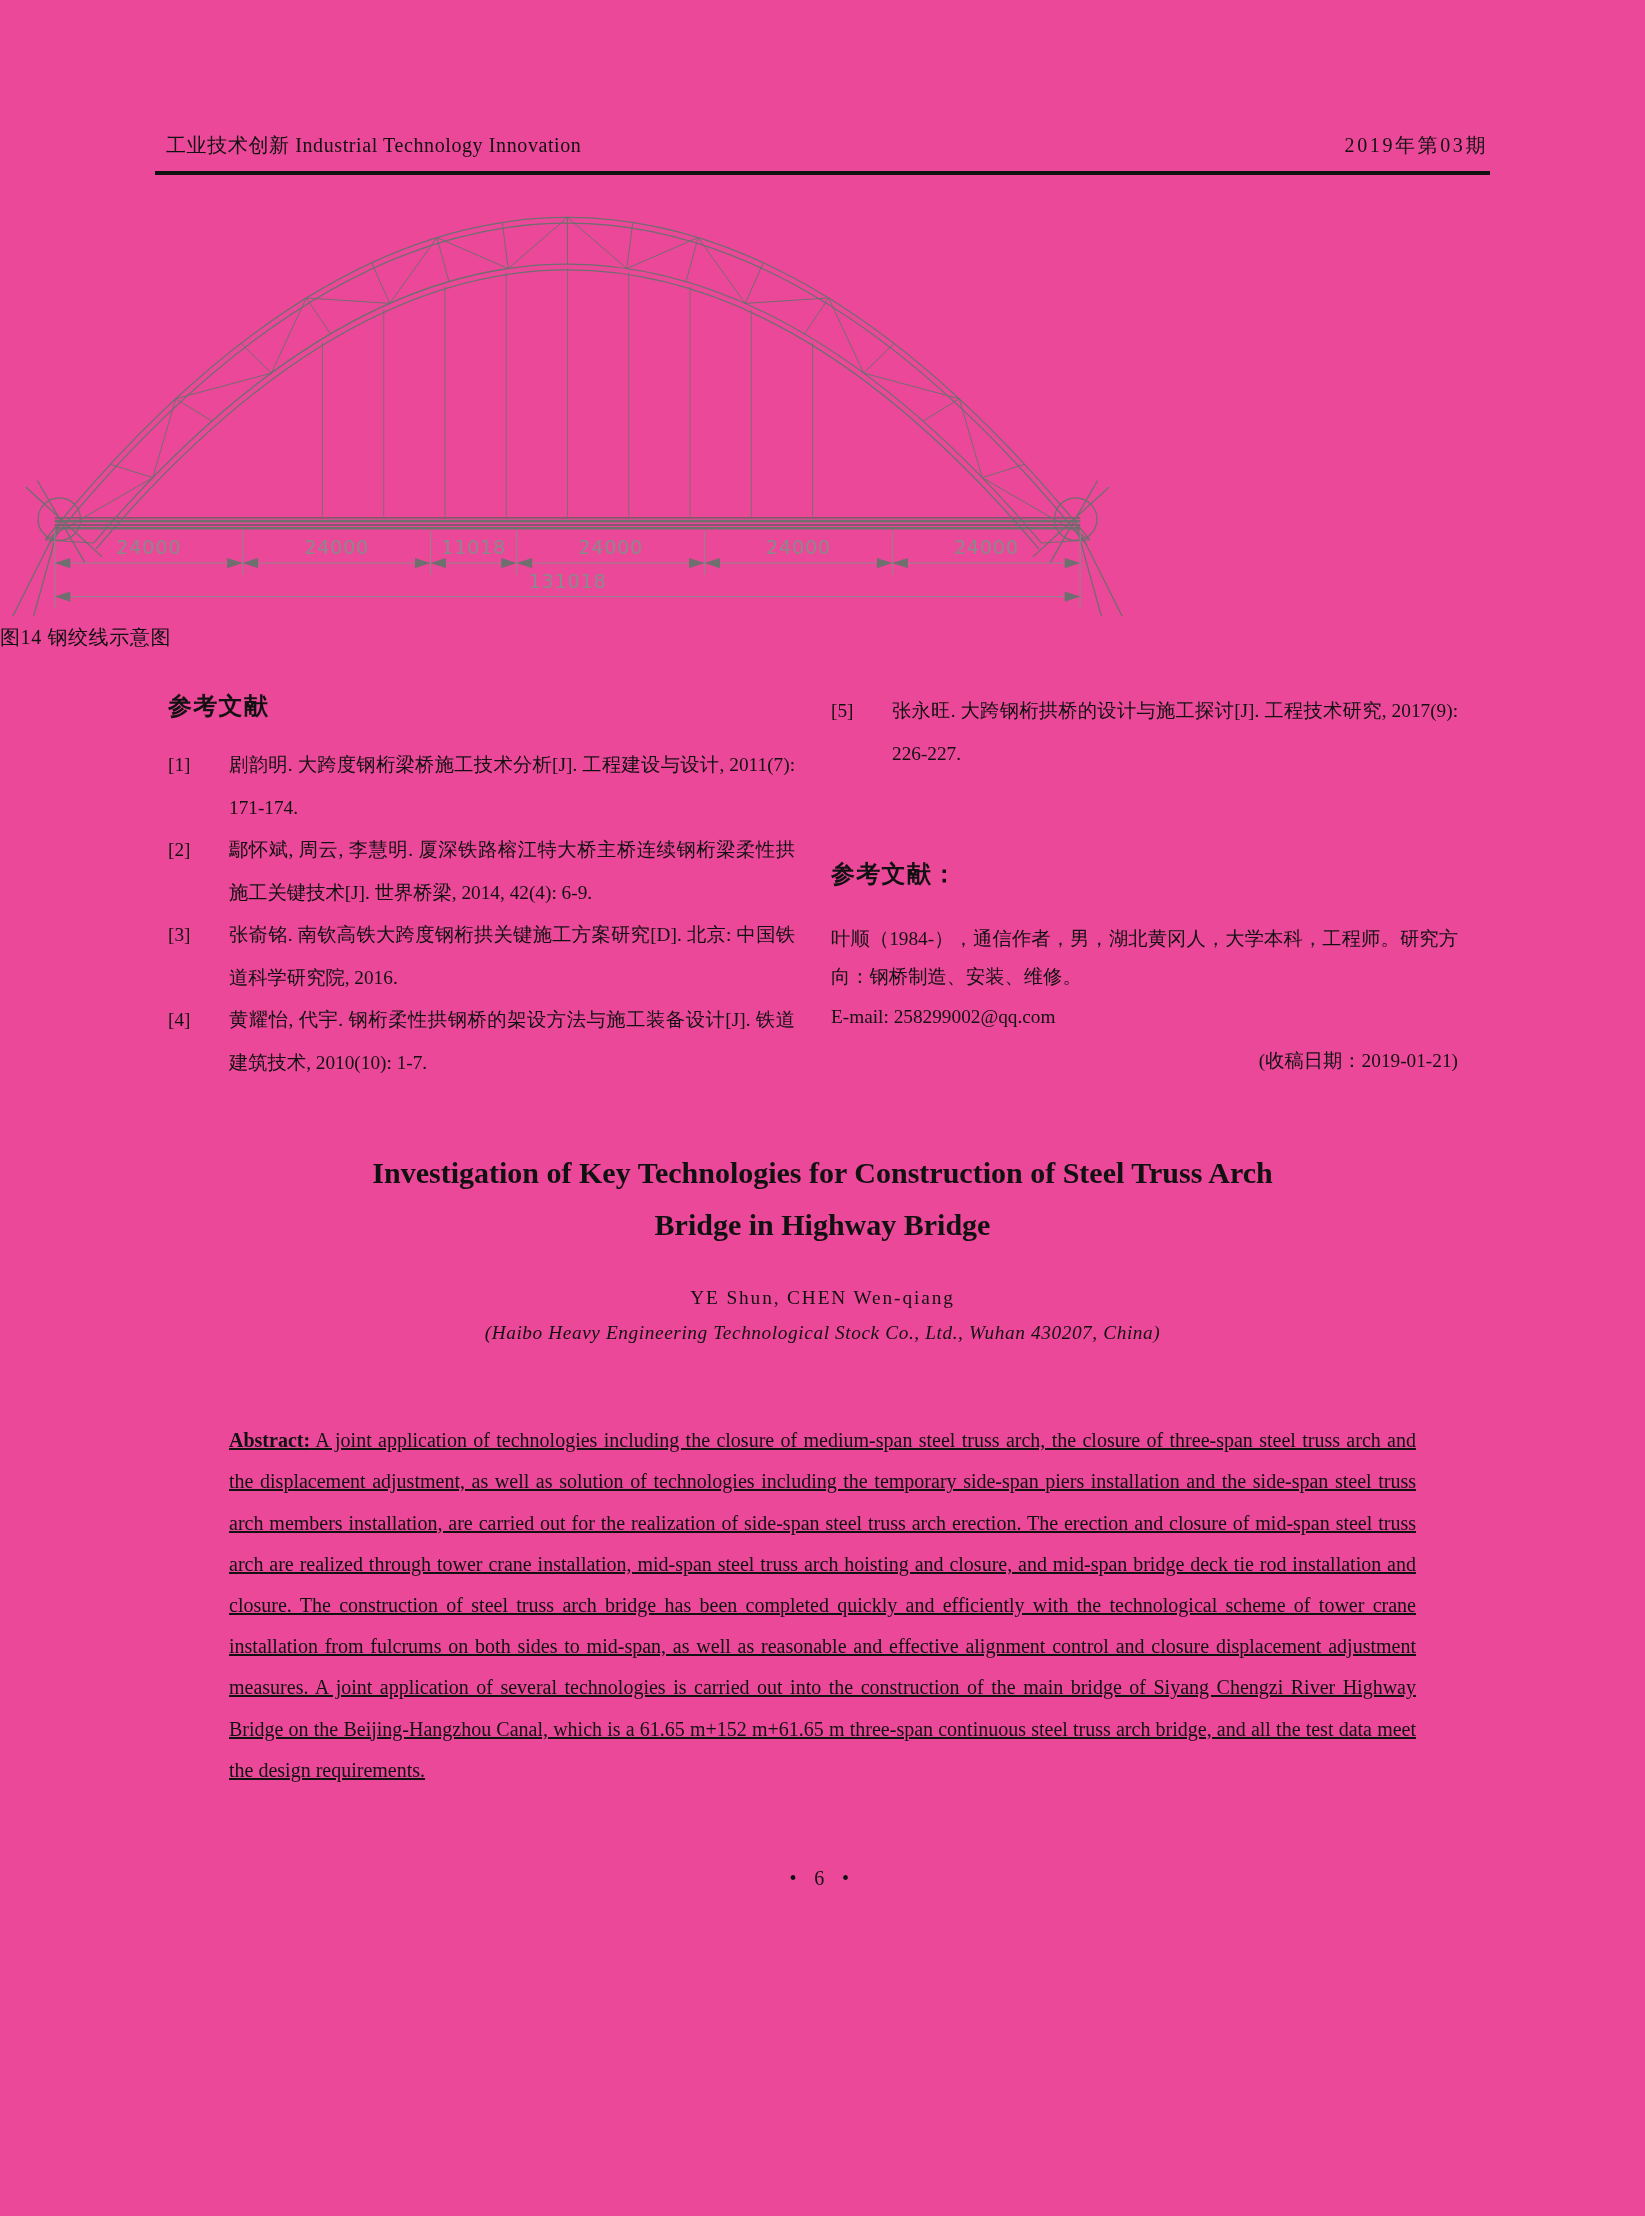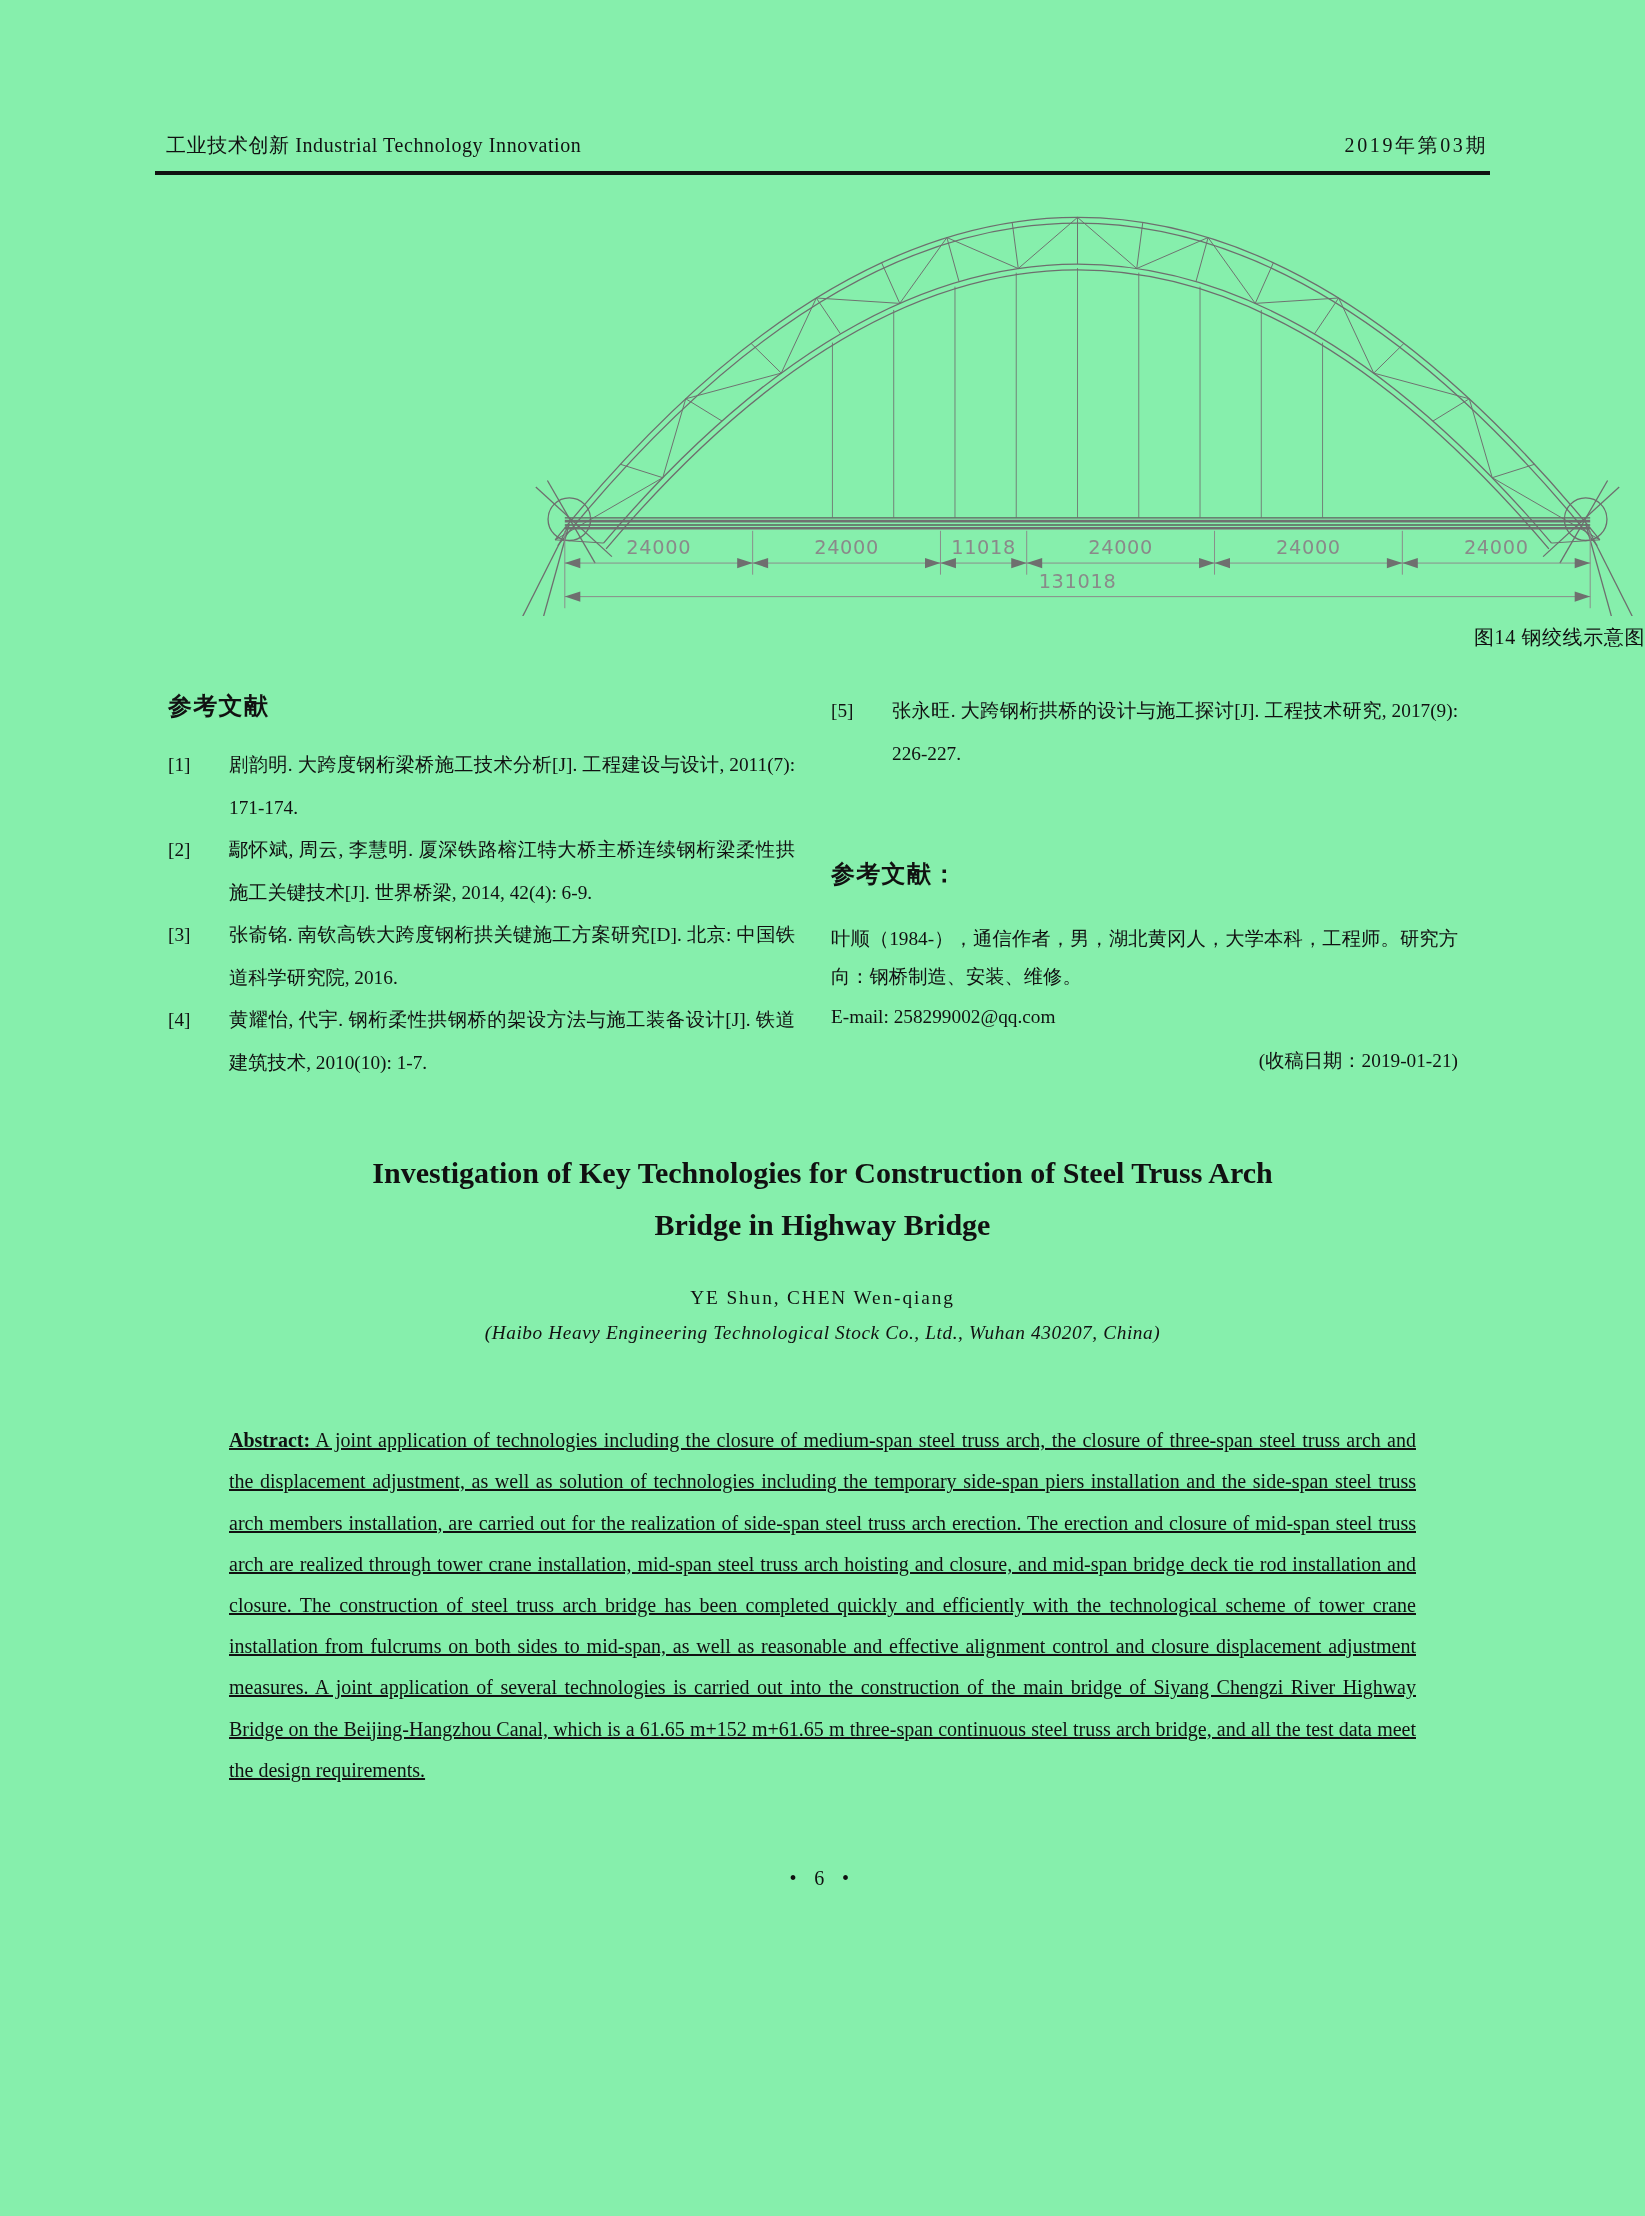--- a/index.html
+++ b/index.html
@@ -1,32 +1,32 @@
 <!DOCTYPE html>
 <html style="font-size:10.3px"><head>
 <meta charset="utf-8">
 <style>
   * { margin:0; padding:0; box-sizing:border-box; }
   html,body { background:#9a9a9a; }
   .page {
     position:relative;
     width:1645px; height:2216px;
     margin:0 auto;
-    background:#86efac;
+    background:#ec4899;
     color:#111;
     font-family:"Liberation Serif","DejaVu Serif",serif;
     overflow:hidden;
   }
   
   .header { margin:132px 157px 0 166px; display:flex; justify-content:space-between; align-items:baseline; font-size:20px; letter-spacing:0.6px; }
   .header .right { letter-spacing:2.6px; }
   .rule { margin:11.6px 155px 0 155px; height:4.5px; background:#111; }
 
   
-  .figure-block { margin-top:23px; text-align:right;padding-left:44px; }
+  .figure-block { margin-top:23px; text-align:left; }
   .figure-caption { font-size:20px; margin-top:6.4px; color:#111; letter-spacing:0.6px; }
 
   
   .columns { display:flex; margin:39px 168px 0 168px; gap:36px; }
   .col { width:627px; }
   .section-heading { font-size:24px; font-weight:bold; letter-spacing:1.3px; margin-bottom:22px; }
   .ref-item { position:relative; padding-left:61px; font-size:19.3px; line-height:2.2; text-align:justify; }
   .ref-marker { position:absolute; left:0; top:0; }
   .bio-heading { font-size:24px; font-weight:bold; letter-spacing:1.3px; margin-top:83px; }
   .bio-text { margin-top:30px; font-size:19.3px; line-height:1.95; text-align:justify; }

